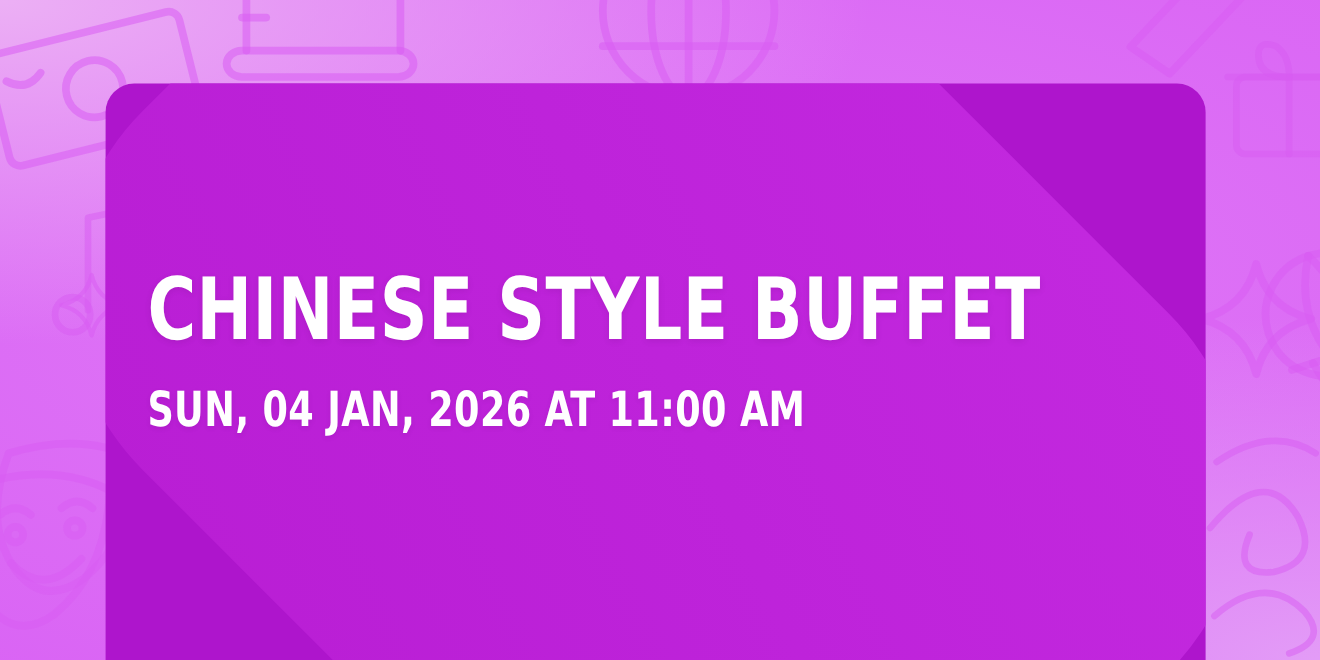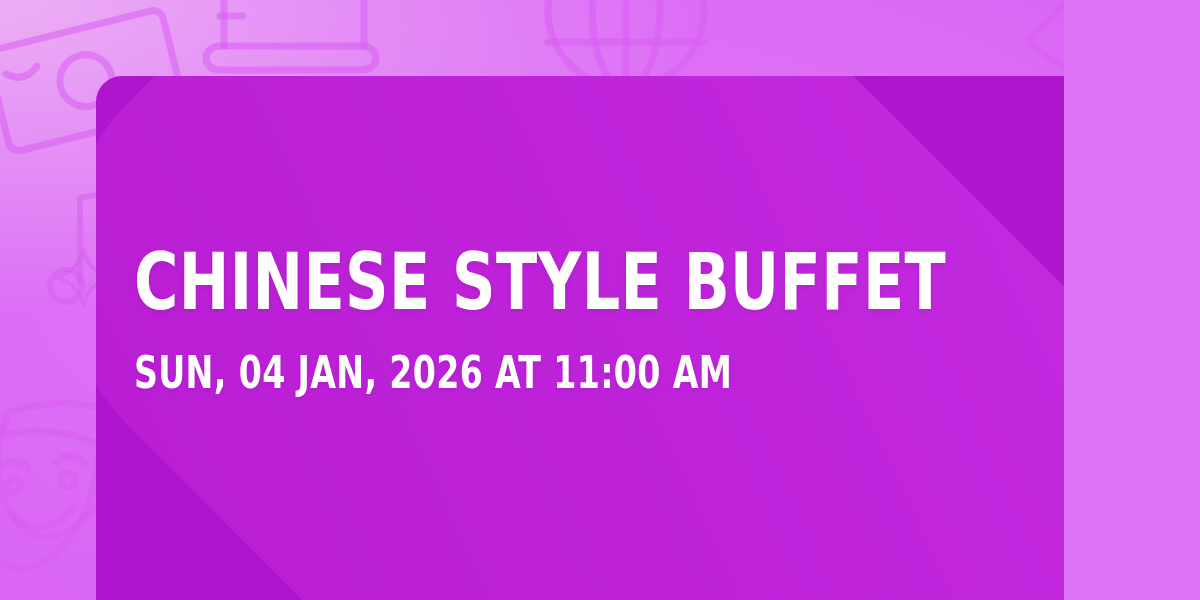--- a/index.html
+++ b/index.html
@@ -12,21 +12,21 @@
   }
 
   body {
     font-family: "Liberation Sans", sans-serif;
     background: #de72f6;
   }
 
   
   .banner {
     position: relative;
-    width: 1064px;
+    width: 1200px;
     height: 600px;
     overflow: hidden;
     background:
       radial-gradient(120% 95% at 0% 0%,   #ecb0f5 0%, rgba(236,176,245,0) 55%),
       radial-gradient(110% 90% at 100% 100%, #e39cf7 0%, rgba(227,156,247,0) 58%),
       radial-gradient(130% 110% at 50% 45%, #e07bf7 0%, #d962f4 70%, #d45bf2 100%);
   }
 
   
   .pattern {

